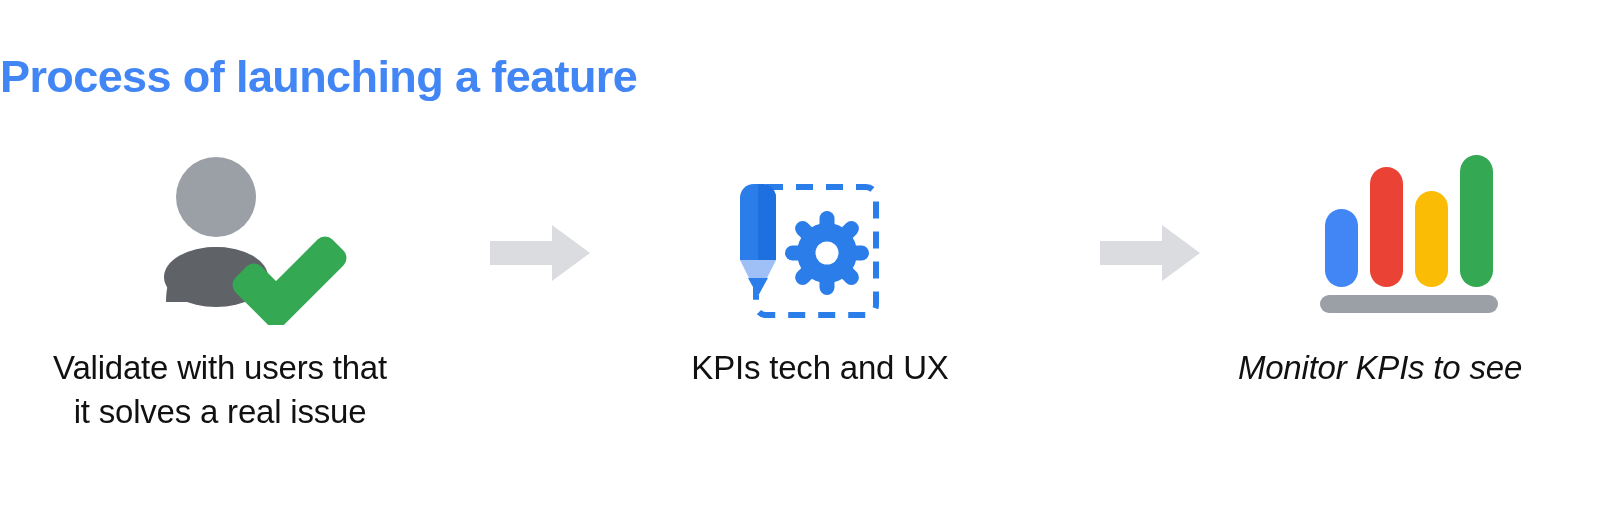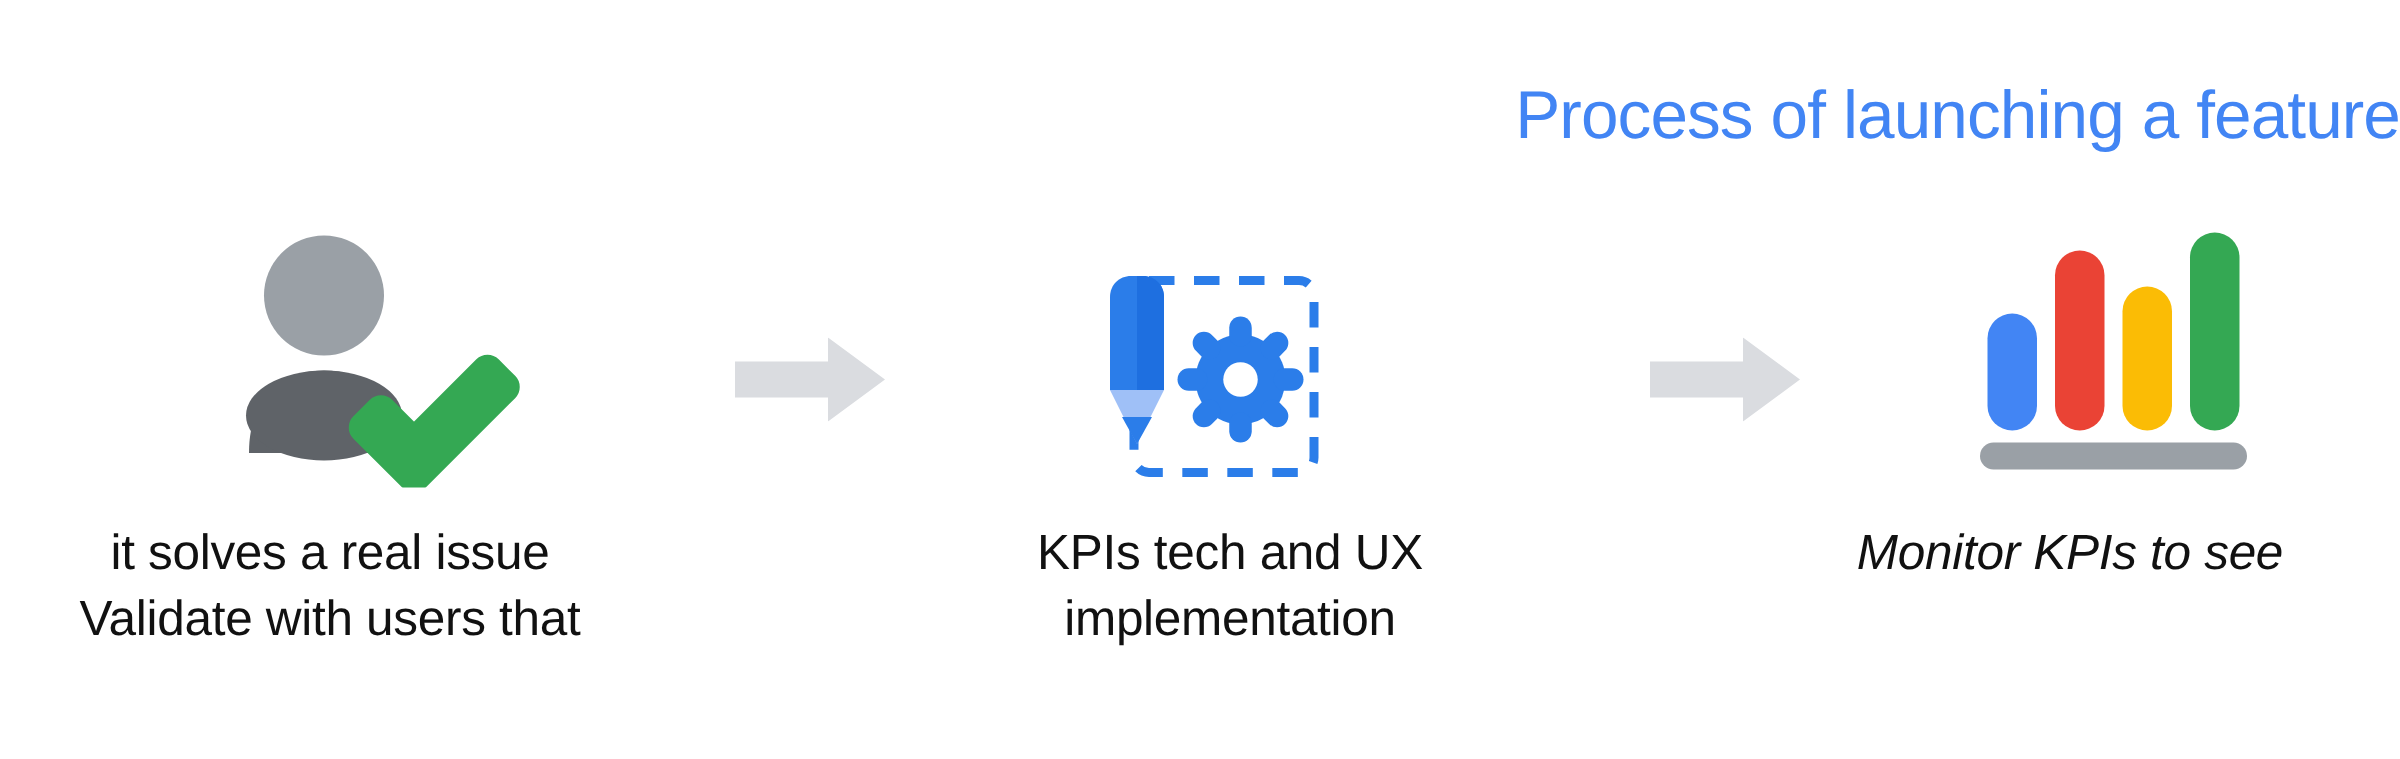--- a/index.html
+++ b/index.html
@@ -22,23 +22,23 @@
     height: 506px;
     background: #ffffff;
   }
 
   
   .title {
     position: absolute;
     left: 0;
     top: 52px;
     width: 1600px;
-    text-align: right;
+    text-align: left;
     font-size: 45px;
-    font-weight: normal;
+    font-weight: bold;
     letter-spacing: -0.6px;
     color: #4285F4;
     line-height: 1.1;
     white-space: nowrap;
   }
 
   
   .step {
     position: absolute;
     top: 150px;
@@ -101,22 +101,22 @@
           <path d="M 254 124
                    L 243 135
                    L 276 168
                    L 336 108
                    L 325 97
                    L 276 146 Z" fill="#34A853" stroke="#34A853" stroke-width="21" stroke-linejoin="round" stroke-linecap="round"></path>
         </svg>
       </span>
     </div>
     <div class="caption">
+      <div>Validate with users that</div>
       <div>it solves a real issue</div>
-      <div>Validate with users that</div>
     </div>
   </div>
 
   <div class="arrow arrow-1">
     <svg width="100" height="56" viewBox="0 0 100 56" aria-hidden="true">
       <path d="M 0 16 L 62 16 L 62 0 L 100 28 L 62 56 L 62 40 L 0 40 Z" fill="#DADCE0"></path>
     </svg>
   </div>
 
   <div class="step step-2">
@@ -152,21 +152,20 @@
                 <rect x="22" y="-7.5" width="20" height="15" rx="7.5"></rect>
               </g>
             </g>
             <circle cx="0" cy="0" r="11.5" fill="#FFFFFF"></circle>
           </g>
         </svg>
       </span>
     </div>
     <div class="caption">
       <div>KPIs tech and UX</div>
-      <div>implementation</div>
     </div>
   </div>
 
   <div class="arrow arrow-2">
     <svg width="100" height="56" viewBox="0 0 100 56" aria-hidden="true">
       <path d="M 0 16 L 62 16 L 62 0 L 100 28 L 62 56 L 62 40 L 0 40 Z" fill="#DADCE0"></path>
     </svg>
   </div>
 
   <div class="step step-3">

